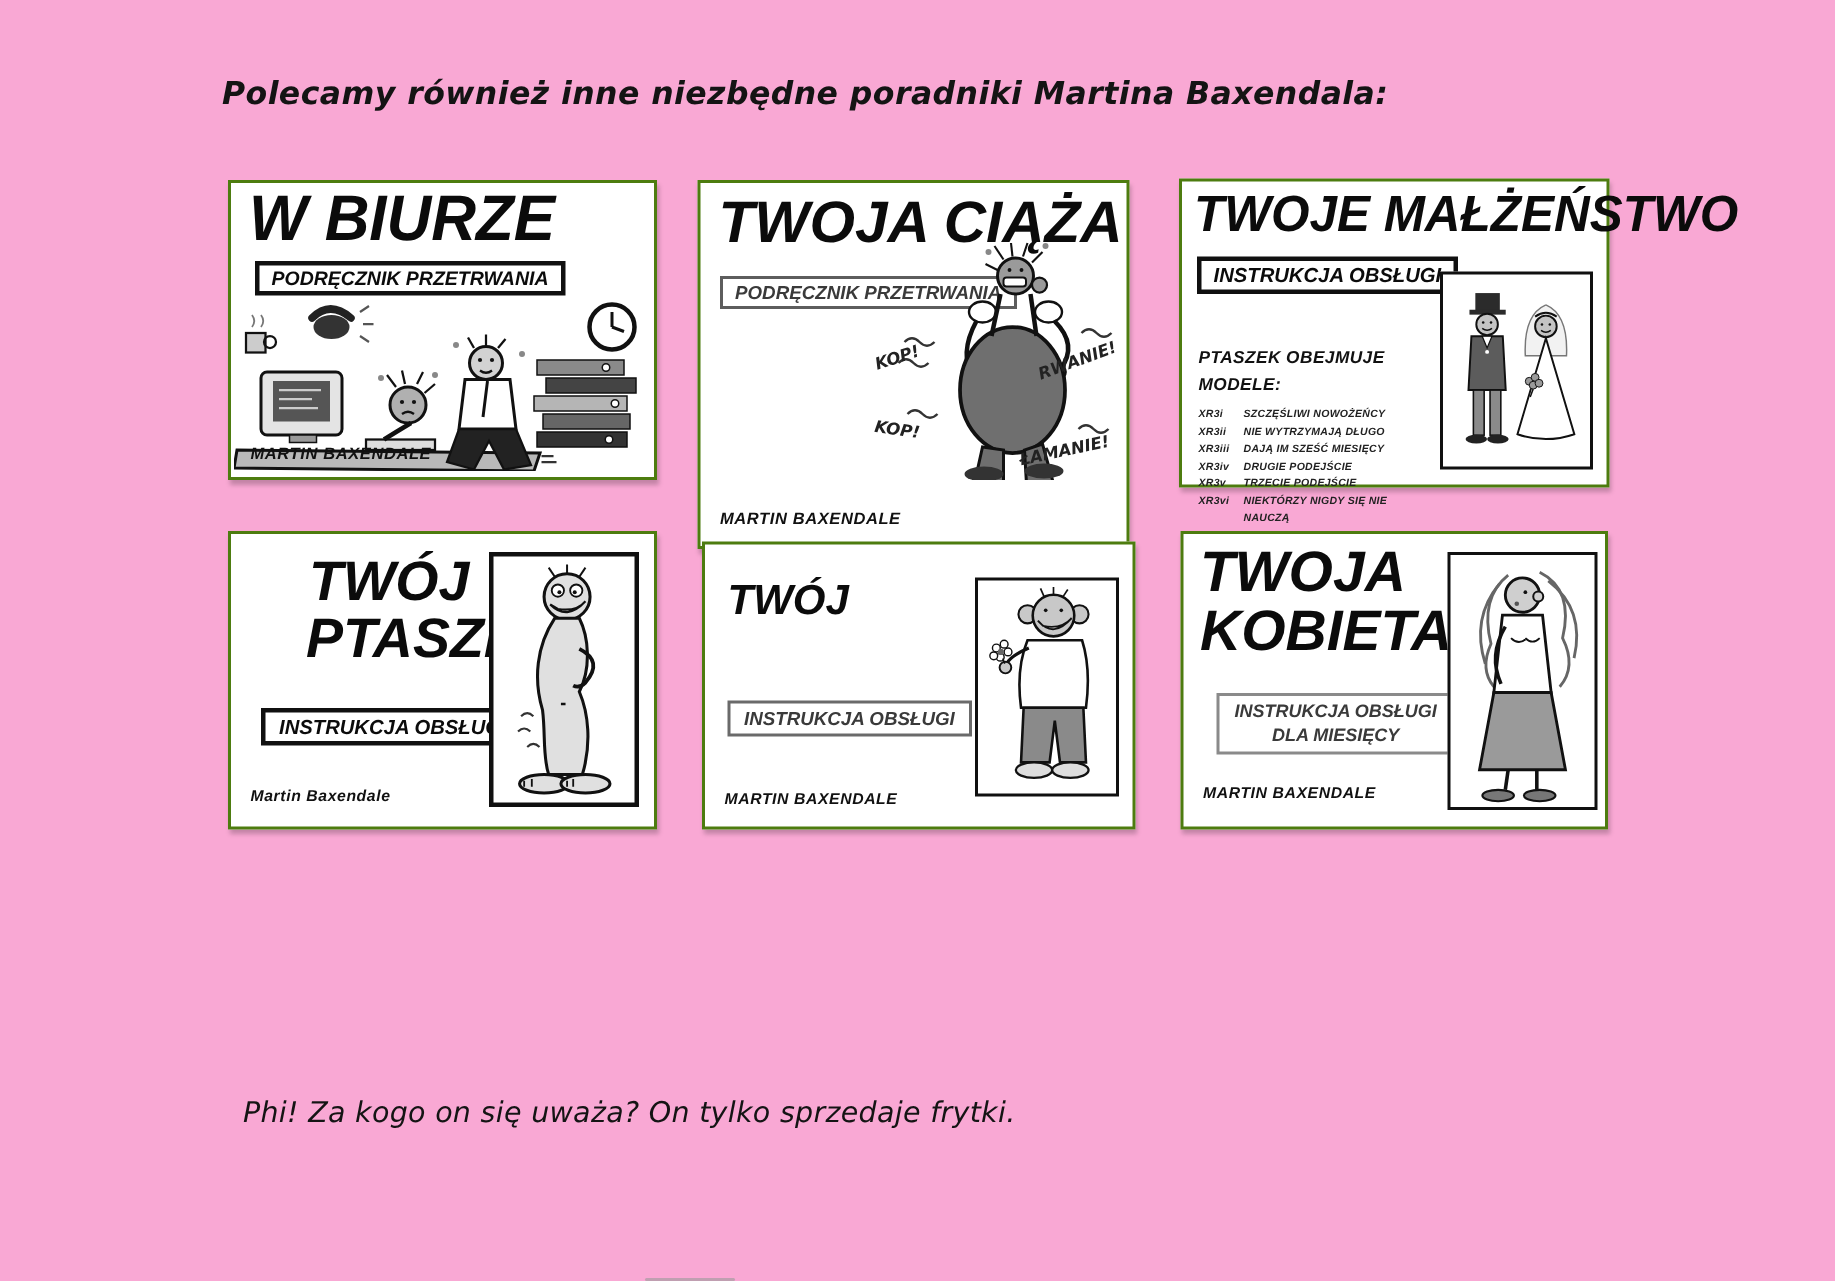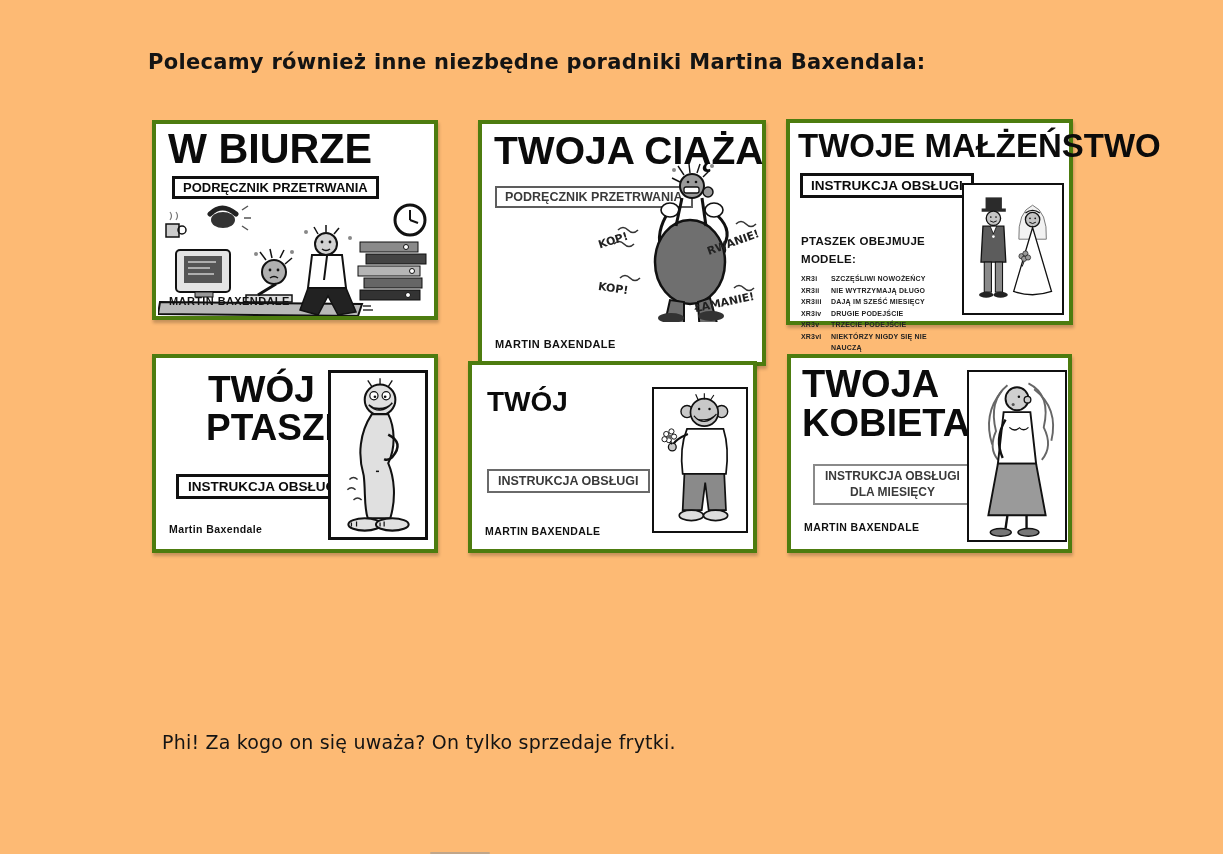--- a/index.html
+++ b/index.html
@@ -1,36 +1,36 @@
 <!DOCTYPE html>
 <html><head>
 <meta charset="utf-8">
 <style>
   html,body{margin:0;padding:0;background:#dcdcd8;}
   .page{
     position:relative; width:1223px; height:854px;
-    background:#fdba74; overflow:hidden;
-    font-family:"DejaVu Sans", sans-serif; color:#141414;
+    background:#f9a8d4; overflow:hidden;
+    font-family:"DejaVu Sans", sans-serif; color:#141414;font-style:italic;
   }
   
   .heading{
     position:absolute; left:148px; top:50px; width:950px;
     font-size:21px; font-weight:bold; letter-spacing:.3px;
   }
   .quote{
     position:absolute; left:150px; top:646px; width:905px;
     font-size:19px; line-height:1.5; letter-spacing:.2px;
   }
   .final-line{
     position:absolute; left:150px; top:731px; width:800px;
     font-size:19px; letter-spacing:.2px;margin-left:12px;
   }
   
   .cover{
-    position:absolute; background:#fff; border:4px solid #4d7c0f;
+    position:absolute; background:#fff; border:2px solid #4d7c0f;
     box-sizing:border-box; box-shadow:1px 3px 3px rgba(0,0,0,.22);
     font-family:"Liberation Sans", sans-serif;
   }
   .cv-title{
     position:absolute; font-weight:900; color:#0b0b0b;
     letter-spacing:0; line-height:.95; white-space:nowrap;
     transform-origin:left top;
   }
   .cv-subbox{
     position:absolute; font-weight:bold; white-space:nowrap;
@@ -121,21 +121,21 @@
       <path d="M154,53 L184,53 L188,86 L150,86 Z" fill="#fff" stroke="#111" stroke-width="2"></path>
       <line x1="169" y1="54" x2="166" y2="78" stroke="#111" stroke-width="2"></line>
       <path d="M150,86 L188,86 L198,110 L180,113 L170,94 L160,113 L142,108 Z" fill="#222" stroke="#111" stroke-width="1.5"></path>
       <circle cx="192" cy="36" r="2" fill="#888"></circle>
         <circle cx="148" cy="30" r="2" fill="#888"></circle>
       <path d="M205,108 h10 M205,104 h8" stroke="#333" stroke-width="1.5"></path>
     </svg>
     <div class="cv-author" style="left:13px;bottom:9px;">MARTIN BAXENDALE</div>
   </div>
 
-  <div class="cover" style="left:478px;top:120px;width:288px;height:246px;">
+  <div class="cover" style="left:465px;top:120px;width:288px;height:246px;">
     <div class="cv-title" style="left:12px;top:8px;font-size:39px;">TWOJA CIĄŻA</div>
     <div class="cv-subbox" style="left:13px;top:62px;border:2px solid #5d5d5d;color:#3a3a3a;padding:2px 8px;font-size:12.5px;">PODRĘCZNIK PRZETRWANIA</div>
     <svg class="ill" style="left:122px;top:36px;" width="162" height="162" viewBox="0 0 162 162">
 
       <g fill="none" stroke="#333" stroke-width="1.6">
         <path d="M14,70 q5,-5 10,0 q5,5 10,0"></path>
         <path d="M10,84 q5,-5 10,0 q5,5 10,0"></path>
         <path d="M16,118 q5,-5 10,0 q5,5 10,0"></path>
         <path d="M132,64 q5,-5 10,0 q5,5 10,0"></path>
         <path d="M130,128 q5,-5 10,0 q5,5 10,0"></path>

